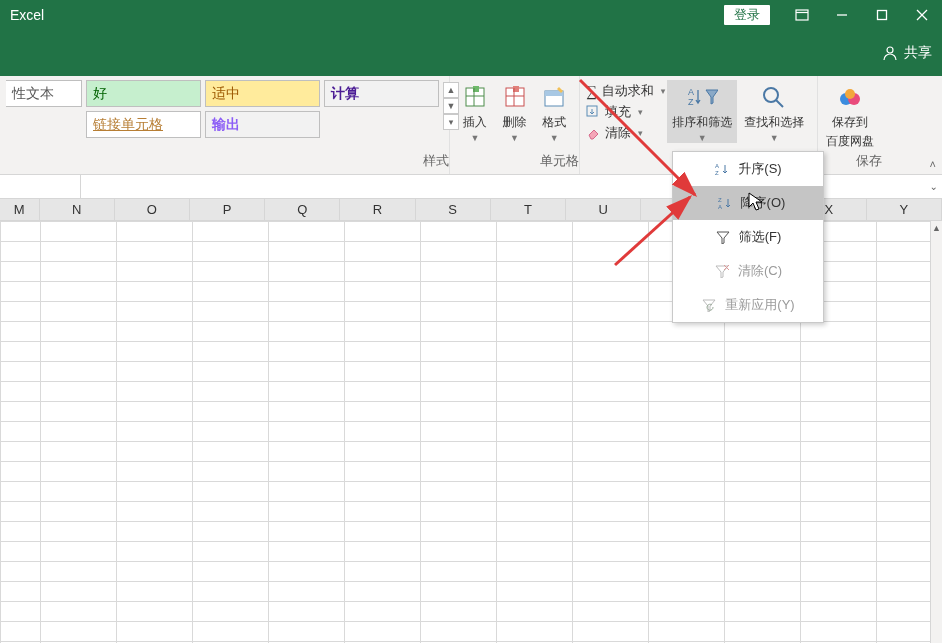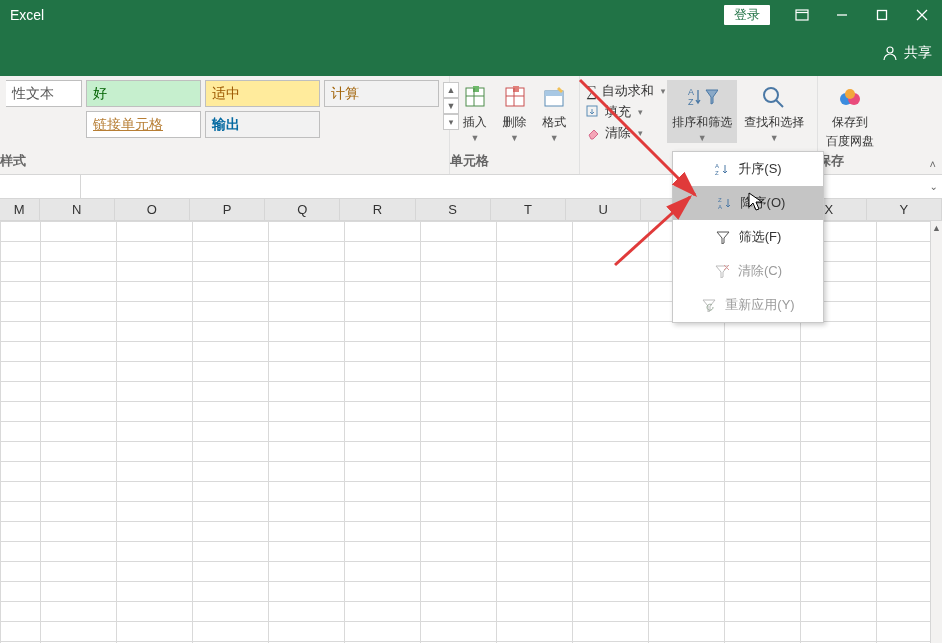--- a/index.html
+++ b/index.html
@@ -15,21 +15,21 @@
   .win-btn svg { stroke:#fff; }
 
   
   .sharebar { height:46px; background:#217346; display:flex; align-items:center; justify-content:flex-end; padding-right:10px; color:#fff; }
   .share-group { display:flex; align-items:center; gap:6px; font-size:14px; cursor:pointer; }
 
   
   .ribbon { height:99px; background:#f3f2f1; border-bottom:1px solid #d6d6d6; display:flex; position:relative; }
   .group { display:flex; flex-direction:column; border-right:1px solid #e1e1e1; }
   .group-body { flex:1; display:flex; align-items:flex-start; padding:4px 6px 0 6px; gap:4px; }
-  .group-label { text-align:left; font-size:13px; color:#666; padding:2px 0 4px;font-weight:bold; }
+  .group-label { text-align:right; font-size:13px; color:#666; padding:2px 0 4px; }
   .vstack { display:flex; flex-direction:column; gap:4px; }
   .style-cell { width:115px; height:27px; border:1px solid #bfbfbf; background:#fff; display:flex; align-items:center; padding-left:6px; font-size:14px; }
   .sc-good { background:#c6efce; color:#006100; }
   .sc-warn { color:#9c0006; }
   .sc-link { color:#b77e34; }
   .sc-left0 { color:#555; }
   .style-arrows { width:16px; display:flex; flex-direction:column; justify-content:space-between; padding:2px 0; }
   .style-arrows div { width:16px; height:16px; border:1px solid #c9c9c9; background:#fff; display:flex; align-items:center; justify-content:center; font-size:9px; color:#666; cursor:pointer; }
 
   .big-btn { width:38px; display:flex; flex-direction:column; align-items:center; gap:2px; padding-top:2px; cursor:pointer; font-size:12px; color:#333; }
@@ -131,24 +131,24 @@
     <div class="group-body">
       <div class="vstack">
         <div class="style-cell sc-left0" style="border-left:none;width:76px;">性文本</div>
       </div>
       <div class="vstack">
         <div class="style-cell sc-good">好</div>
         <div class="style-cell sc-link" style="text-decoration:underline;">链接单元格</div>
       </div>
       <div class="vstack">
         <div class="style-cell" style="background:#ffeb9c;color:#9c5700">适中</div>
-        <div class="style-cell" style="background:#f2f2f2;color:#0369a1;font-weight:bold">输出</div>
+        <div class="style-cell" style="background:#f2f2f2;color:#8b5cf6;font-weight:bold">输出</div>
       </div>
       <div class="vstack">
-        <div class="style-cell" style="background:#f2f2f2;color:#a16207;font-weight:normal">计算</div>
+        <div class="style-cell" style="background:#f2f2f2;color:#4c1d95;font-weight:bold">计算</div>
       </div>
       <div class="style-arrows">
         <div>▲</div>
         <div>▼</div>
         <div>▾</div>
       </div>
     </div>
     <div class="group-label">样式</div>
   </div>
 

